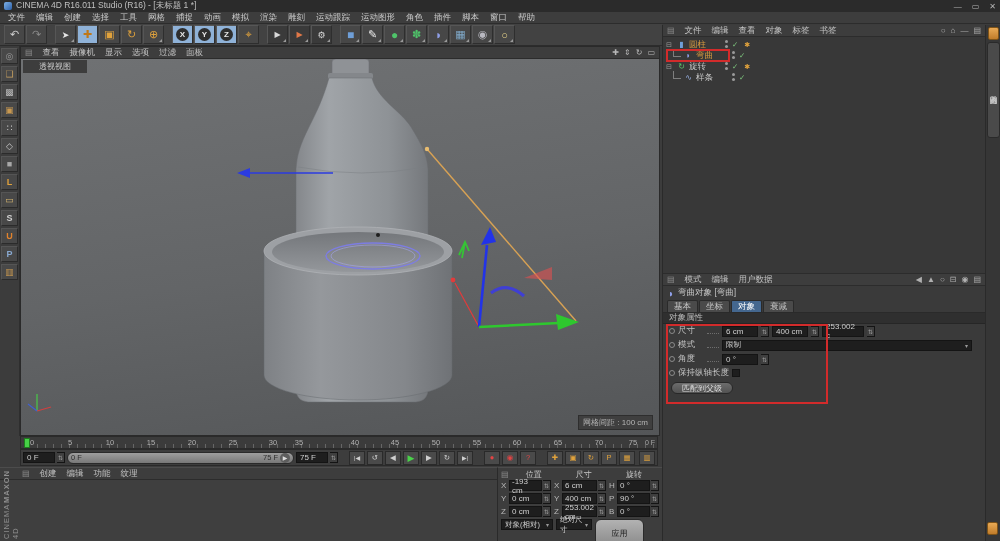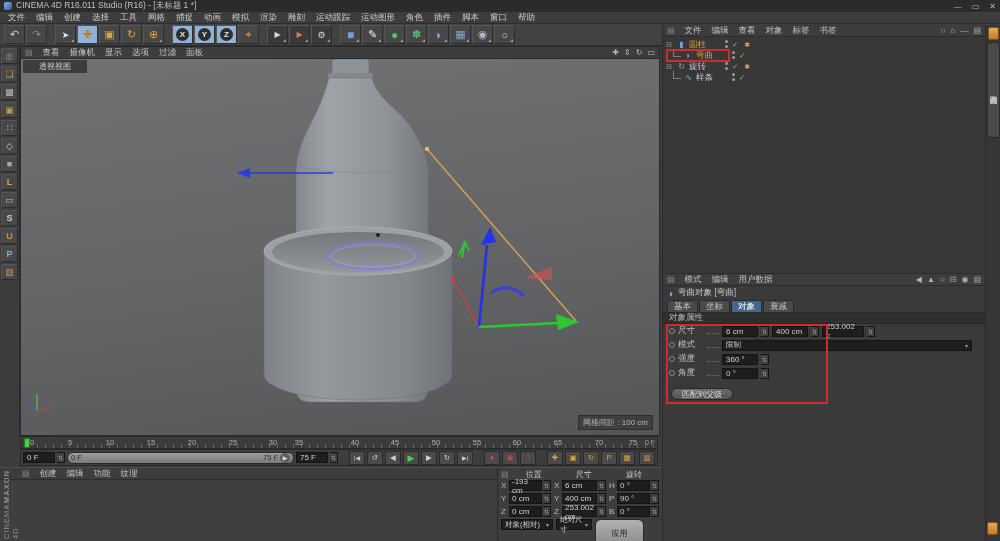--- a/index.html
+++ b/index.html
@@ -113,21 +113,21 @@
   .amsection{height:11px;background:#2f2f2f;border-bottom:1px solid #262626;display:flex;
        align-items:center;padding:0 6px;color:#b8b8b8;font-size:8.5px}
   .arow{display:flex;align-items:center;height:14px;padding-left:6px;gap:3px}
   .kf{width:6px;height:6px;border:1px solid #8a8a8a;border-radius:50%;flex:none}
   .alabel{color:#c2c2c2;font-size:8.5px}
   .alabel.w{width:26px}
   .leader{width:12px;border-bottom:1px dotted #6e6e6e;height:5px;flex:none}
   .chk{width:8px;height:8px;background:#1e1e1e;border:1px solid #141414}
   .fitbtn{height:12px;background:linear-gradient(#6c6c6c,#525252);border:1px solid #282828;
        border-radius:6px;color:#ddd;padding:0 10px;font-size:8px;display:inline-flex;align-items:center;
-       margin:8px 0 0 8px}
+       margin:2px 0 0 8px}
   .redbox{position:absolute;border:2px solid #d22b2b;background:transparent;pointer-events:none;z-index:6}
   
   .rstrip{left:985px;top:25px;width:15px;height:516px;background:#363636;border-left:1px solid #2a2a2a}
   .rticon{width:11px;height:13px;background:linear-gradient(#e8a955,#c07c2a);border:1px solid #7e5318;
           border-radius:2px;margin:2px auto}
   .rtab{width:13px;height:96px;background:#4a4a4a;border:1px solid #2a2a2a;border-radius:3px;margin:2px auto;
         display:flex;align-items:center;justify-content:center;writing-mode:vertical-rl;font-size:7.5px;color:#c8c8c8}
   .rticon.bot{position:absolute;bottom:4px;left:1px}
 </style>
 </head>
@@ -538,32 +538,30 @@
     <span class="kf"></span>
     <span class="alabel w">模式</span>
     <span class="leader"></span>
     <span class="ddl" style="width:250px">
       <span>限制</span>
       <span class="car">▾</span>
     </span>
   </div>
   <div class="arow">
     <span class="kf"></span>
-    <span class="alabel w">强度</span>
-    <span class="leader"></span>
-    <span class="fld" style="width:36px">360 °</span>
-      <span class="stp">⇅</span>
-  </div>
-  <div class="arow">
-    <span class="kf"></span>
     <span class="alabel w">角度</span>
     <span class="leader"></span>
     <span class="fld" style="width:36px">0 °</span>
       <span class="stp">⇅</span>
   </div>
+  <div class="arow">
+    <span class="kf"></span>
+    <span class="alabel">保持纵轴长度</span>
+    <span class="chk"></span>
+  </div>
   <span class="fitbtn">匹配到父级</span>
 
   <div class="redbox" style="left:3px;top:299px;width:162px;height:80px"></div>
 </div>
 
 <div class="abs rstrip">
   <div class="rticon"></div>
   <div class="rtab">内容浏览器</div>
   <div class="rticon bot"></div>
 </div>

